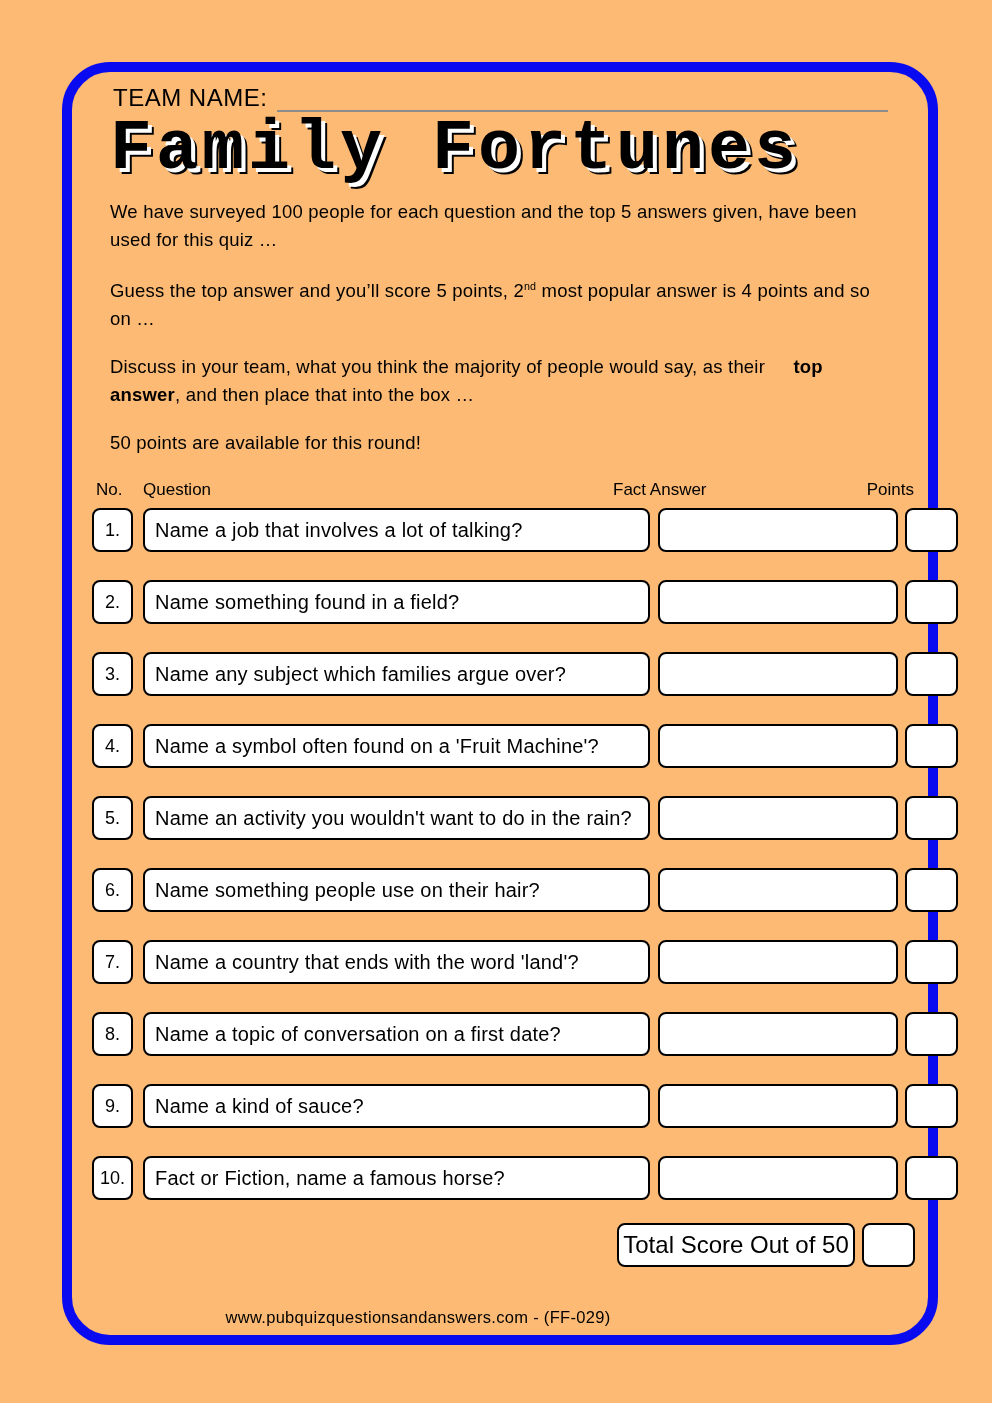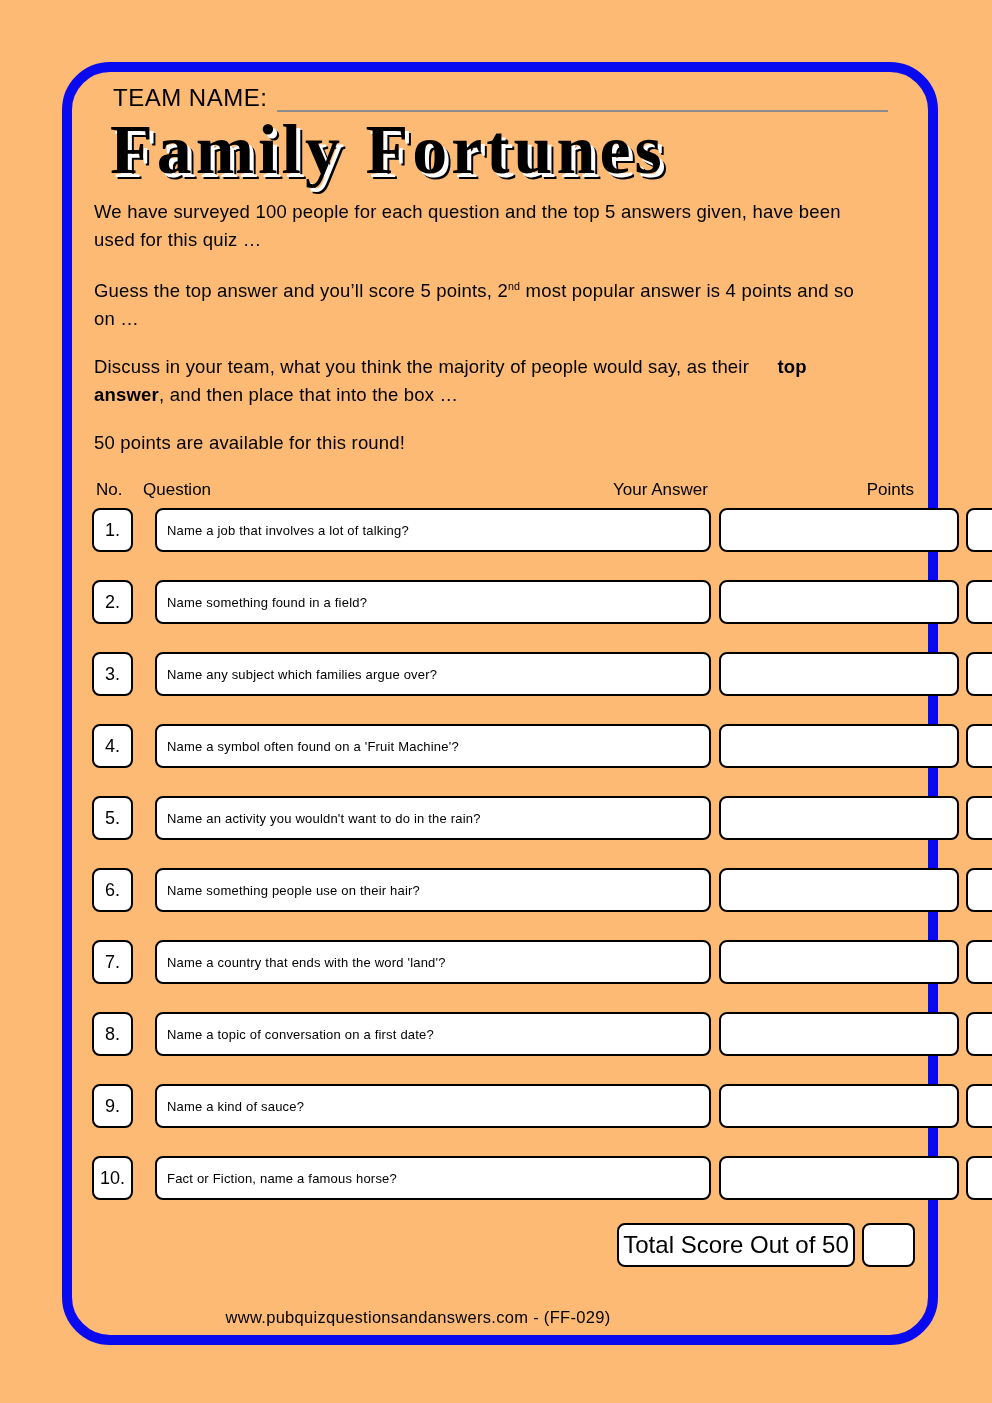--- a/index.html
+++ b/index.html
@@ -24,30 +24,30 @@
     display:flex;align-items:flex-end;
     font-size:24px;letter-spacing:0.5px;
   }
   .team-label{white-space:nowrap;font-weight:400;}
   .team-line{
     flex:1;margin-left:10px;height:24px;
     border-bottom:2px solid #8c8c8c;
   }
   .title{
     position:absolute;left:110px;top:112px;width:780px;margin:0;
-    font-family:Liberation Serif, serif;
+    font-family:Liberation Mono, monospace;
     font-weight:bold;
     font-size:70px;line-height:76px;
     letter-spacing:4px;
     color:#000;
     text-shadow:4px 4px 0 #ffffff,6px 6px 0 #000000;
     white-space:nowrap;
   }
   .para{
-    position:absolute;left:94px;width:786px;margin:0;
+    position:absolute;left:110px;width:786px;margin:0;
     font-size:18.5px;line-height:28px;letter-spacing:0.2px;
   }
   .p1{top:198px;}
   .p2{top:277px;}
   .p3{top:353px;}
   .p4{top:429px;}
   .para sup{font-size:0.58em;line-height:0;}
   .bold{font-weight:bold;margin-left:23px;}
   .thead{position:absolute;left:0;top:480px;width:992px;height:22px;font-weight:normal;font-size:17px;}
   .h-no{position:absolute;left:96px;}
@@ -60,21 +60,21 @@
     height:44px;margin-bottom:28px;
     padding-left:92px;
     box-sizing:border-box;
   }
   .box{
     border:2px solid #000;border-radius:8px;
     background:#fff;box-sizing:border-box;
     display:flex;align-items:center;
   }
   .num-box{width:41px;justify-content:center;font-size:18px;flex:none;}
-  .q-box{width:556px;margin-left:22px;padding:0 10px;font-size:13px;letter-spacing:0.2px;flex:none;}
+  .q-box{width:507px;margin-left:10px;padding:0 10px;font-size:20px;letter-spacing:0.2px;flex:none;}
   .a-box{width:240px;margin-left:8px;flex:none;}
   .p-box{width:53px;margin-left:7px;flex:none;}
   .total-row{position:absolute;left:0;top:1223px;width:992px;height:44px;}
   .total-label-box{
     position:absolute;left:617px;top:0;width:238px;height:44px;
     justify-content:center;
     font-size:24px;white-space:nowrap;
   }
   .total-value-box{position:absolute;left:862px;top:0;width:53px;height:44px;}
   .footer{
@@ -99,21 +99,21 @@
 
   <p class="para p2"><span>Guess the top answer and you’ll score 5 points, 2</span><sup>nd</sup><span> most popular answer is 4 points and so on …</span></p>
 
   <p class="para p3"><span>Discuss in your team, what you think the majority of people would say, as their </span><span class="bold">top answer</span><span>, and then place that into the box …</span></p>
 
   <p class="para p4"><span>50 points are available for this round!</span></p>
 
   <div class="thead">
     <span class="h-no">No.</span>
     <span class="h-question">Question</span>
-    <span class="h-answer">Your Answer</span>
+    <span class="h-answer">Fact Answer</span>
     <span class="h-points">Points</span>
   </div>
 
   <div class="qtable">
     <div class="qrow">
       <div class="box num-box">1.</div>
       <div class="box q-box">Name a job that involves a lot of talking?</div>
       <div class="box a-box"></div>
       <div class="box p-box"></div>
     </div>

